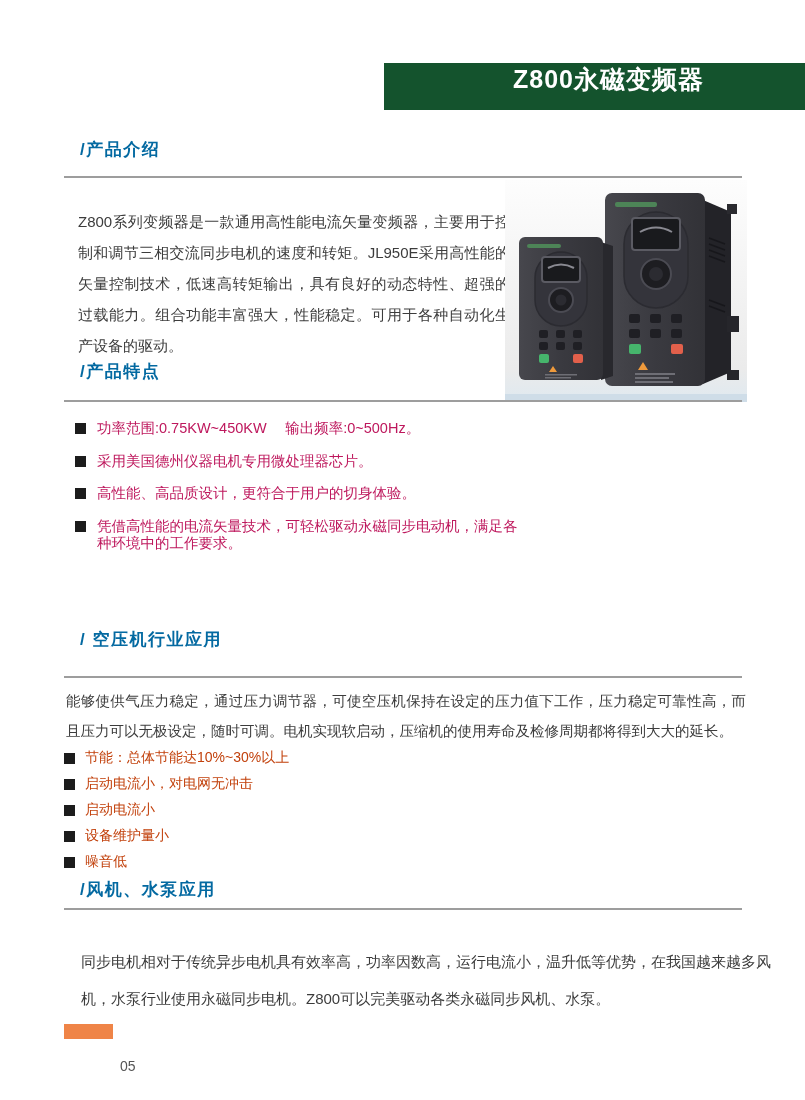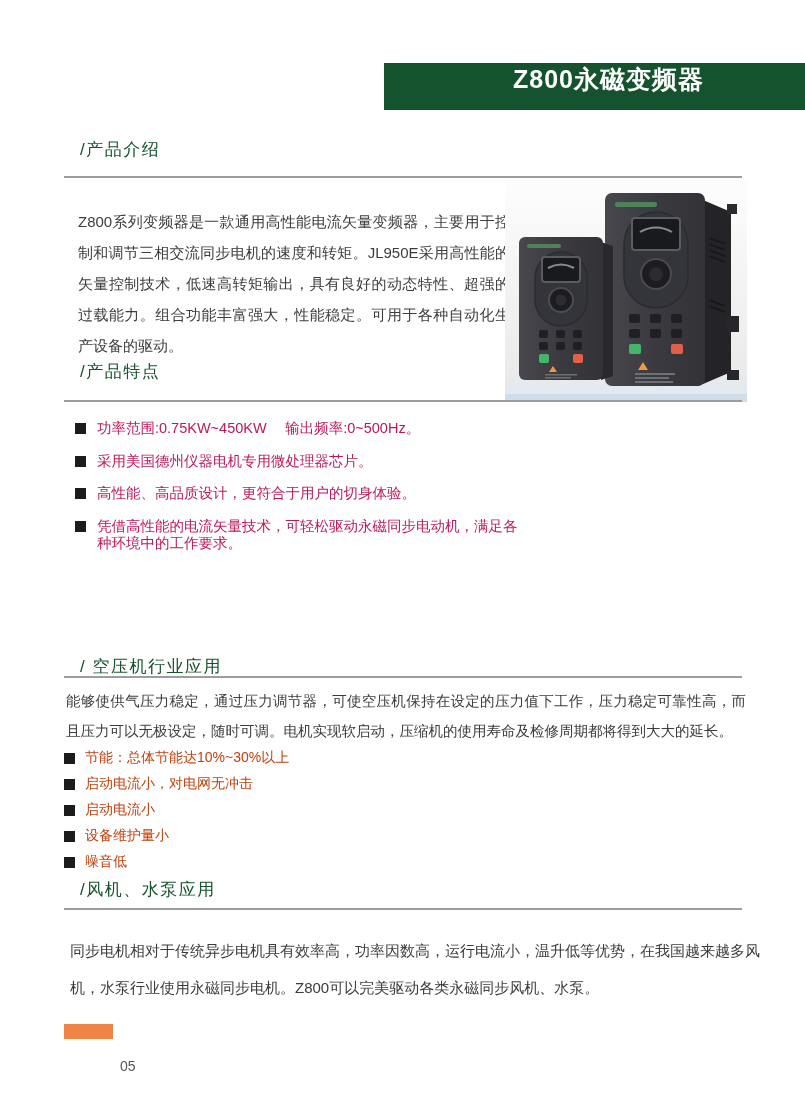--- a/index.html
+++ b/index.html
@@ -12,21 +12,21 @@
   
   .header-bar{
     position:absolute;left:384px;top:63px;width:449px;height:47px;
     background:#14532d;display:flex;align-items:flex-start;justify-content:center;
   }
   .header-bar span{color:#ffffff;font-size:25px;font-weight:bold;letter-spacing:1px;}
 
   
   .sec-title{
     position:absolute;left:80px;margin:0;
-    color:#14532d;font-size:17px;font-weight:normal;letter-spacing:1.5px;
+    color:#0369a1;font-size:17px;font-weight:bold;letter-spacing:1.5px;
   }
   .rule{position:absolute;left:64px;width:678px;height:0;border-top:2px solid #9d9d9d;}
 
   
   .intro-body{
     position:absolute;left:78px;top:206px;width:432px;margin:0;
     font-size:15px;line-height:31px;text-align:justify;color:#3c3c3c;
   }
 
   
@@ -44,21 +44,21 @@
     position:absolute;left:66px;top:686px;width:680px;margin:0;
     font-size:14.5px;line-height:30px;text-align:justify;color:#3c3c3c;
   }
   .comp-list{position:absolute;left:64px;top:745px;width:480px;}
   .comp-row{display:flex;align-items:center;height:26px;}
   .comp-row .bullet{width:11px;height:11px;margin:0 10px 0 0;}
   .comp-text{font-size:14px;color:#c2410c;}
 
   
   .fans-body{
-    position:absolute;left:66px;top:928px;width:690px;margin:4px;
+    position:absolute;left:66px;top:928px;width:690px;margin:15px;
     font-size:15px;line-height:37px;color:#3c3c3c;
   }
 
   
   .footer-bar{position:absolute;left:64px;top:1024px;width:49px;height:15px;background:#ef8447;}
   .page-number{position:absolute;left:120px;top:1022px;font-size:14px;color:#555;margin-top:36px;}
 </style>
 </head>
 <body>
 
@@ -165,21 +165,21 @@
     <div class="feat-row">
       <span class="bullet"></span>
       <span class="feat-text">高性能、高品质设计，更符合于用户的切身体验。</span>
     </div>
     <div class="feat-row">
       <span class="bullet"></span>
       <span class="feat-text">凭借高性能的电流矢量技术，可轻松驱动永磁同步电动机，满足各种环境中的工作要求。</span>
     </div>
   </div>
 
-  <h2 class="sec-title" style="top:655px;">/ 空压机行业应用</h2>
+  <h2 class="sec-title" style="top:628px;">/ 空压机行业应用</h2>
   <div class="rule" style="top:676px;"></div>
   <p class="comp-body">能够使供气压力稳定，通过压力调节器，可使空压机保持在设定的压力值下工作，压力稳定可靠性高，而且压力可以无极设定，随时可调。电机实现软启动，压缩机的使用寿命及检修周期都将得到大大的延长。</p>
 
   <div class="comp-list">
     <div class="comp-row">
       <span class="bullet"></span>
       <span class="comp-text">节能：总体节能达10%~30%以上</span>
     </div>
     <div class="comp-row">
       <span class="bullet"></span>

